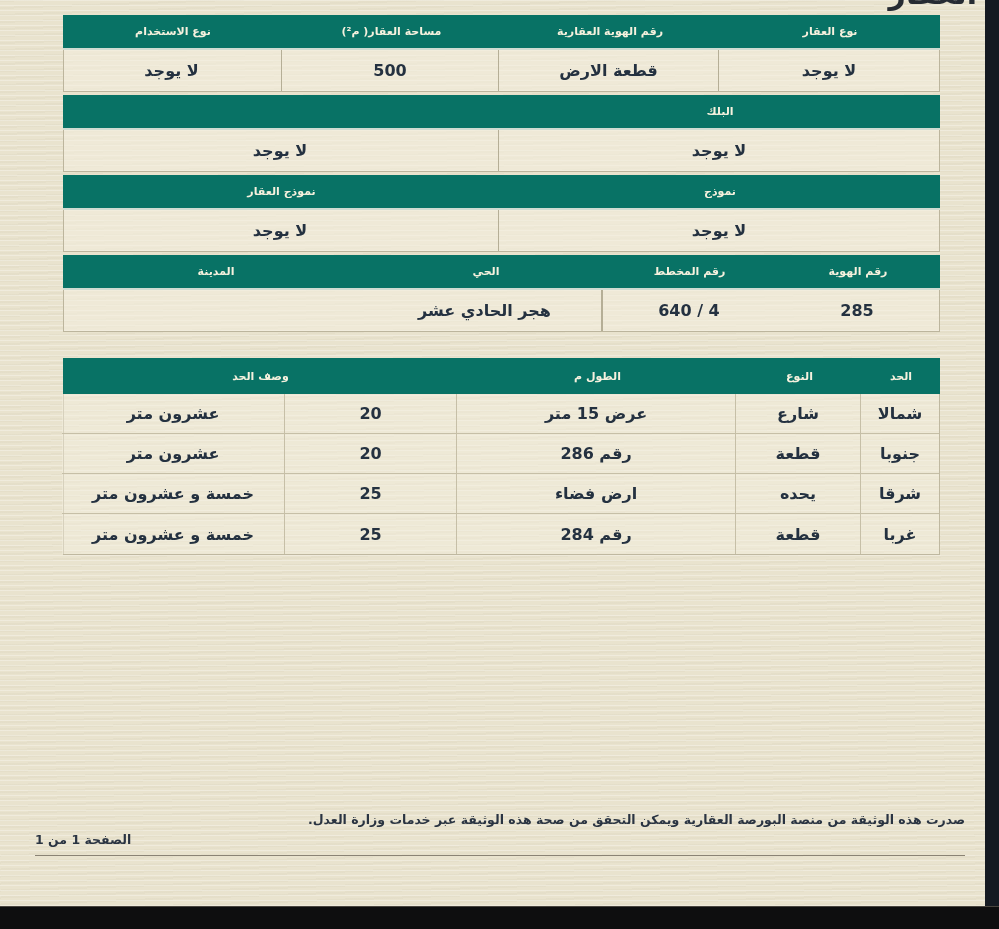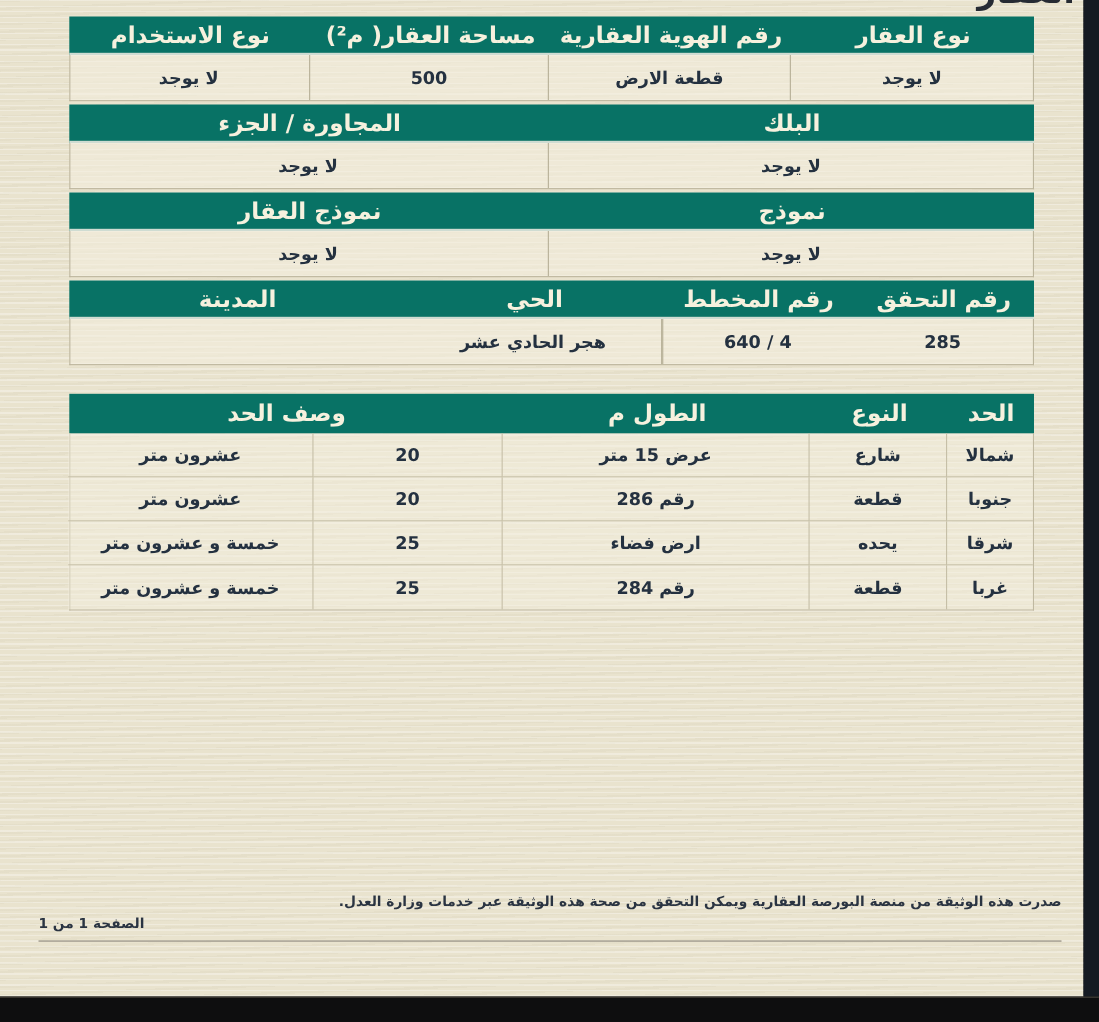--- a/index.html
+++ b/index.html
@@ -29,21 +29,21 @@
     font-size: 30px; line-height: 35px; font-weight: bold; color: #262b33;
   }
   
   .ptable { position: absolute; left: 63px; top: 15px; width: 877px; direction: rtl; }
   .sec { margin-bottom: 3px; }
   .hrow {
     display: grid; align-items: center; height: 35px;
     background: #087265; border-bottom: 2px solid #cfdcd2;
   }
   .hcell {
-    text-align: center; color: #f6f1de; font-weight: bold; font-size: 21px;
+    text-align: center; color: #f6f1de; font-weight: bold; font-size: 11px;
     white-space: nowrap; overflow: hidden;
   }
   .vrow {
     display: grid; align-items: center; height: 42px;
     background: rgba(244,239,223,0.55);
     border: 1px solid #bcb59d; border-top: none;
   }
   .vcell {
     text-align: center; color: #243140; font-weight: bold; font-size: 16px;
     align-self: stretch; display: flex; align-items: center; justify-content: center;
@@ -97,42 +97,41 @@
         <div class="vcell">لا يوجد</div>
         <div class="vcell">قطعة الارض</div>
         <div class="vcell">500</div>
         <div class="vcell">لا يوجد</div>
       </div>
     </div>
 
     <div class="sec">
       <div class="hrow cols-b">
         <div class="hcell">البلك</div>
-        <div class="hcell">المجاورة / الجزء</div>
       </div>
       <div class="vrow cols-b">
         <div class="vcell">لا يوجد</div>
         <div class="vcell">لا يوجد</div>
       </div>
     </div>
 
     <div class="sec">
       <div class="hrow cols-b">
         <div class="hcell">نموذج</div>
         <div class="hcell">نموذج العقار</div>
       </div>
       <div class="vrow cols-b">
         <div class="vcell">لا يوجد</div>
         <div class="vcell">لا يوجد</div>
       </div>
     </div>
 
     <div class="sec">
       <div class="hrow cols-d">
-        <div class="hcell">رقم التحقق</div>
+        <div class="hcell">رقم الهوية</div>
         <div class="hcell">رقم المخطط</div>
         <div class="hcell">الحي</div>
         <div class="hcell">المدينة</div>
       </div>
       <div class="vrow cols-d">
         <div class="vcell">285</div>
         <div class="vcell ltr">640 / 4</div>
         <div class="vcell">هجر الحادي عشر</div>
       </div>
     </div>

